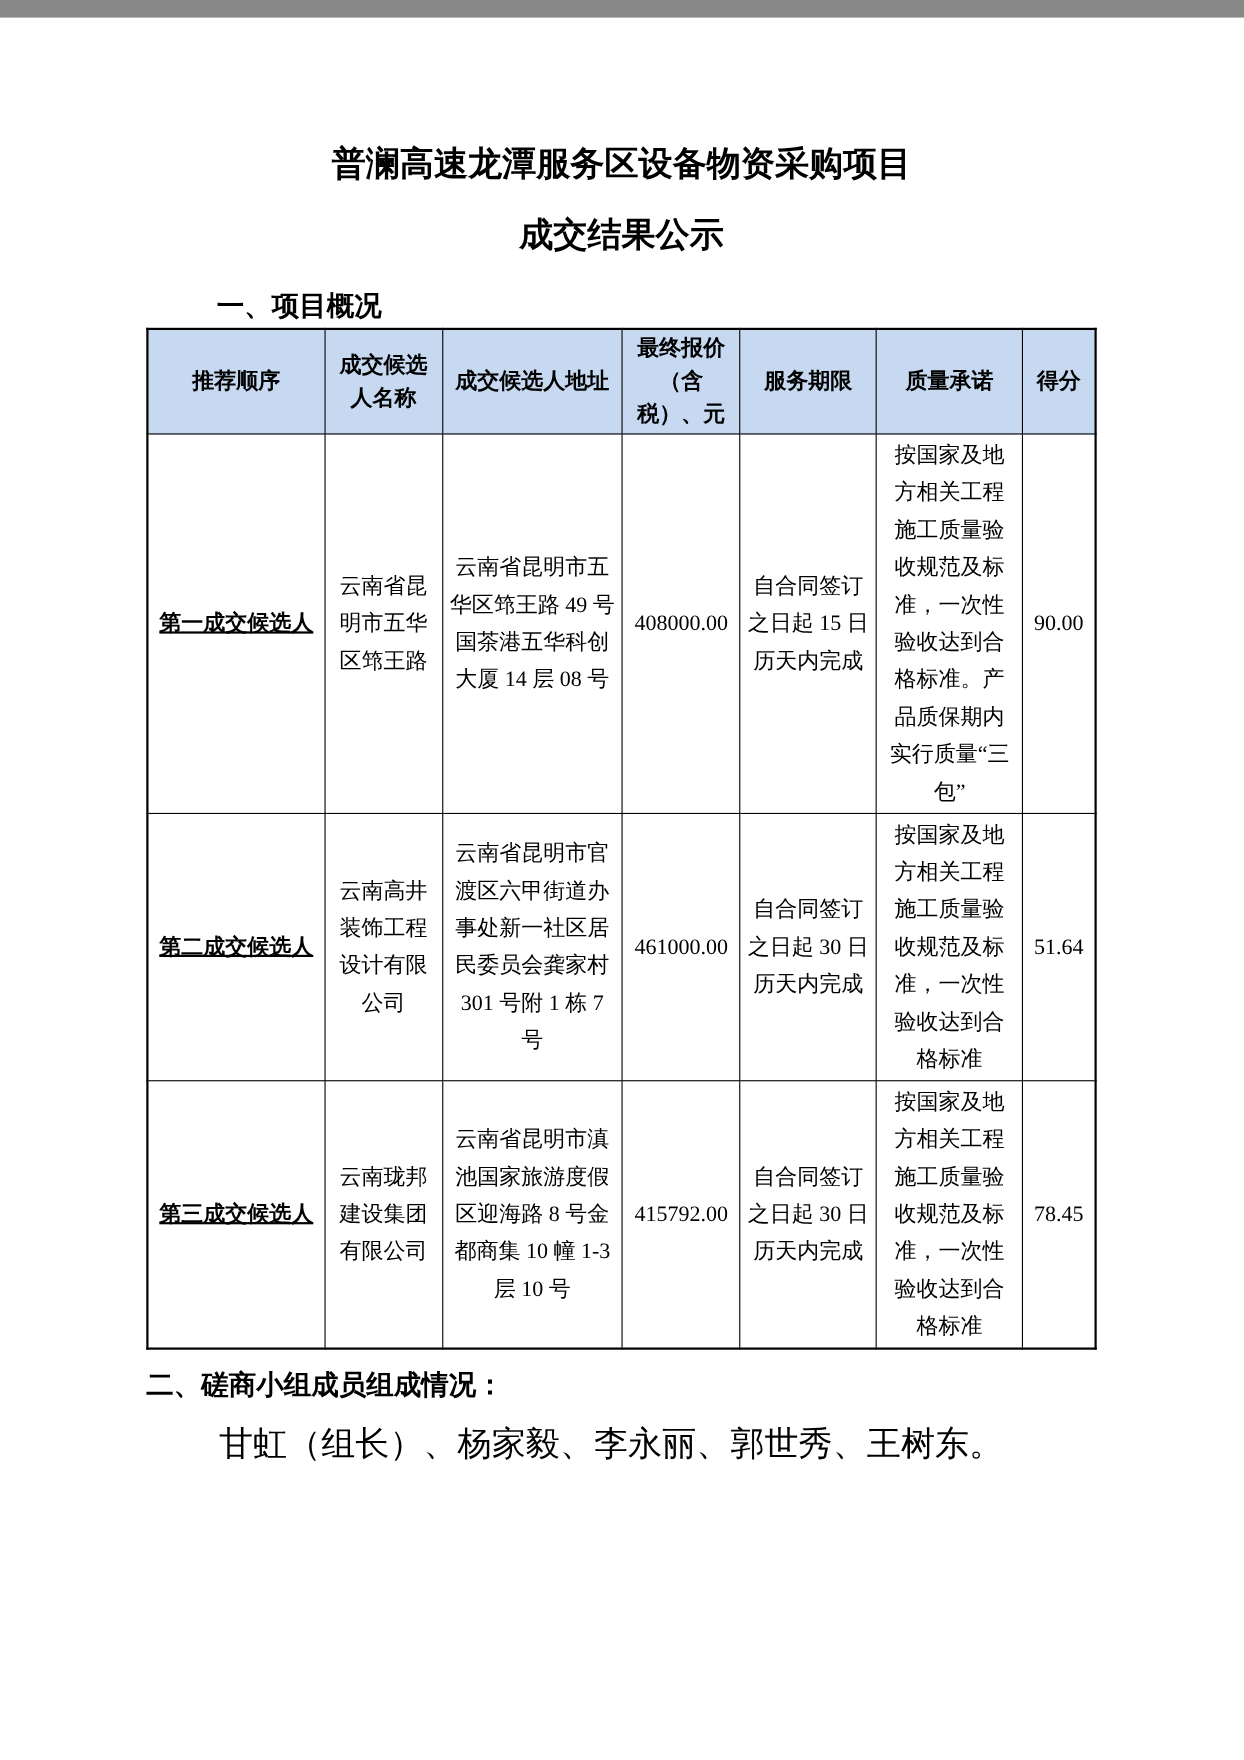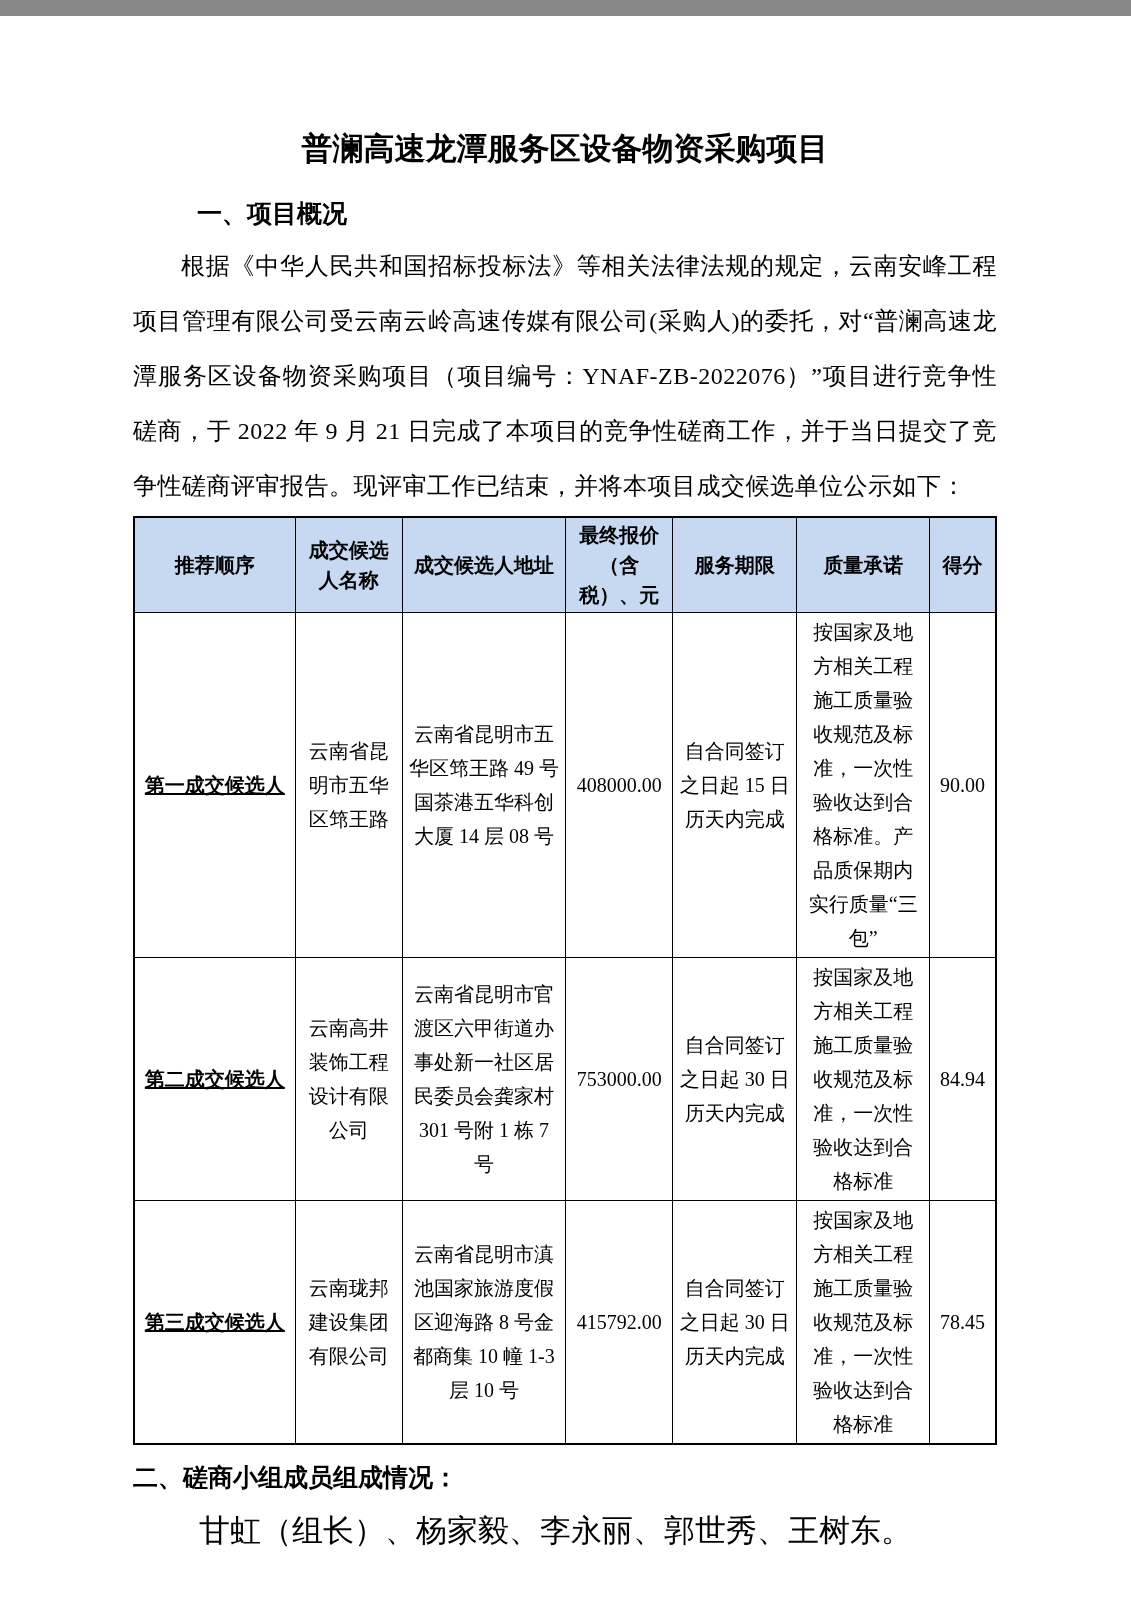--- a/index.html
+++ b/index.html
@@ -68,25 +68,25 @@
     line-height: 32px;
   }
 </style>
 </head>
 <body>
 
 <div class="page">
 
   <div class="doc-title">
     <div>普澜高速龙潭服务区设备物资采购项目</div>
+    <div>成交结果公示</div>
   </div>
 
   <div class="section-heading section-1">一、项目概况</div>
 
-  <p class="body-paragraph">根据《中华人民共和国招标投标法》等相关法律法规的规定，云南安峰工程项目管理有限公司受云南云岭高速传媒有限公司(采购人)的委托，对“普澜高速龙潭服务区设备物资采购项目（项目编号：YNAF-ZB-2022076）”项目进行竞争性磋商，于 2022 年 9 月 21 日完成了本项目的竞争性磋商工作，并于当日提交了竞争性磋商评审报告。现评审工作已结束，并将本项目成交候选单位公示如下：</p>
 
   <table class="results">
     <colgroup>
       <col style="width:18.7%">
       <col style="width:12.4%">
       <col style="width:19.0%">
       <col style="width:12.4%">
       <col style="width:14.4%">
       <col style="width:15.4%">
       <col style="width:7.7%">
@@ -109,24 +109,24 @@
         <td>云南省昆明市五华区筇王路 49 号国茶港五华科创大厦 14 层 08 号</td>
         <td>408000.00</td>
         <td>自合同签订之日起 15 日历天内完成</td>
         <td>按国家及地方相关工程施工质量验收规范及标准，一次性验收达到合格标准。产品质保期内实行质量“三包”</td>
         <td>90.00</td>
       </tr>
       <tr class="row-2">
         <td class="rank-cell">第二成交候选人</td>
         <td>云南高井装饰工程设计有限公司</td>
         <td>云南省昆明市官渡区六甲街道办事处新一社区居民委员会龚家村 301 号附 1 栋 7 号</td>
-        <td>753000.00</td>
+        <td>461000.00</td>
         <td>自合同签订之日起 30 日历天内完成</td>
         <td>按国家及地方相关工程施工质量验收规范及标准，一次性验收达到合格标准</td>
-        <td>84.94</td>
+        <td>51.64</td>
       </tr>
       <tr class="row-3">
         <td class="rank-cell">第三成交候选人</td>
         <td>云南珑邦建设集团有限公司</td>
         <td>云南省昆明市滇池国家旅游度假区迎海路 8 号金都商集 10 幢 1-3 层 10 号</td>
         <td>415792.00</td>
         <td>自合同签订之日起 30 日历天内完成</td>
         <td>按国家及地方相关工程施工质量验收规范及标准，一次性验收达到合格标准</td>
         <td>78.45</td>
       </tr>

